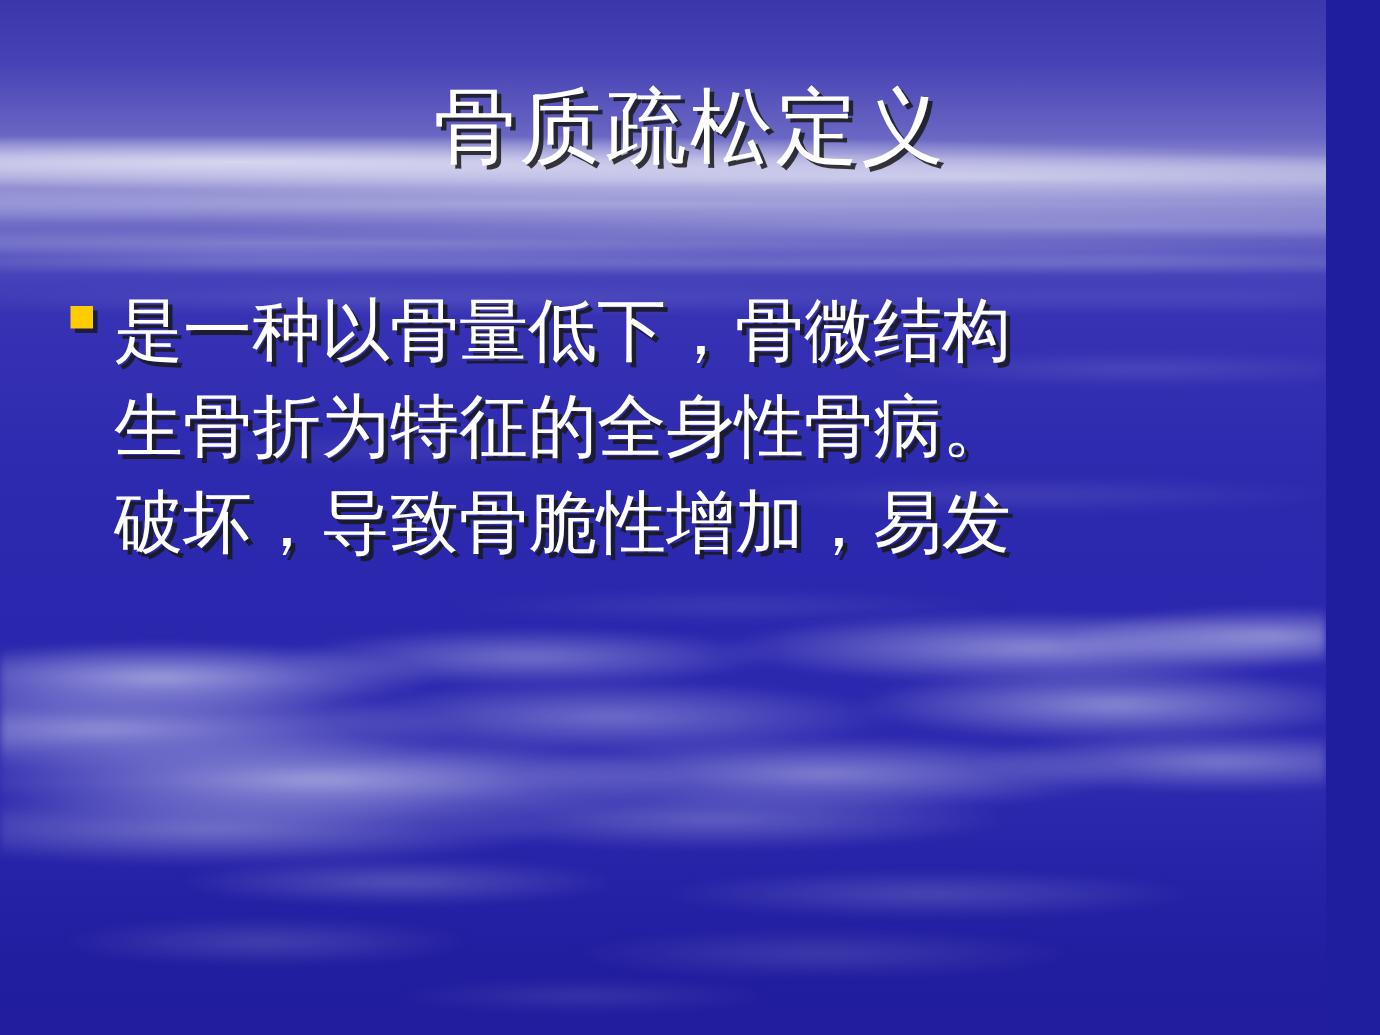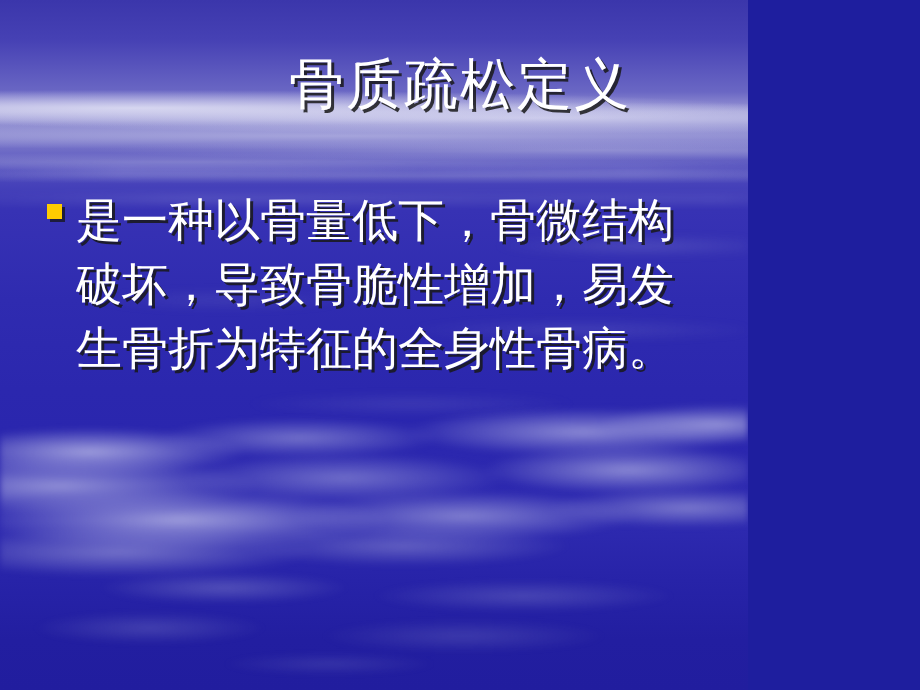--- a/index.html
+++ b/index.html
@@ -3,21 +3,21 @@
 <meta charset="utf-8">
 <title>Slide</title>
 <style>
   html, body {
     margin: 0;
     padding: 0;
     background: #1e1e9e;
   }
   #slide {
     position: relative;
-    width: 748px;
+    width: 884px;
     height: 690px;
     overflow: hidden;
     background: #8b5cf6;
     font-family: "DejaVu Sans", "Liberation Sans", sans-serif;
     -webkit-font-smoothing: antialiased;
   }
 
   
   .bg-layer {
     position: absolute;
@@ -180,19 +180,19 @@
   <div class="bg-layer bg-wisp-mid"></div>
   <div class="bg-layer bg-clouds"></div>
 
   <div class="title">骨质疏松定义</div>
 
   <div class="body-block">
     <div class="bullet-row">
       <span class="bullet-marker"></span>
       <span class="bullet-text">
         <span class="line">是一种以骨量低下，骨微结构</span>
+        <span class="line">生骨折为特征的全身性骨病。</span>
         <span class="line">破坏，导致骨脆性增加，易发</span>
-        <span class="line">生骨折为特征的全身性骨病。</span>
       </span>
     </div>
   </div>
 
 </div>
 
 </body></html>

